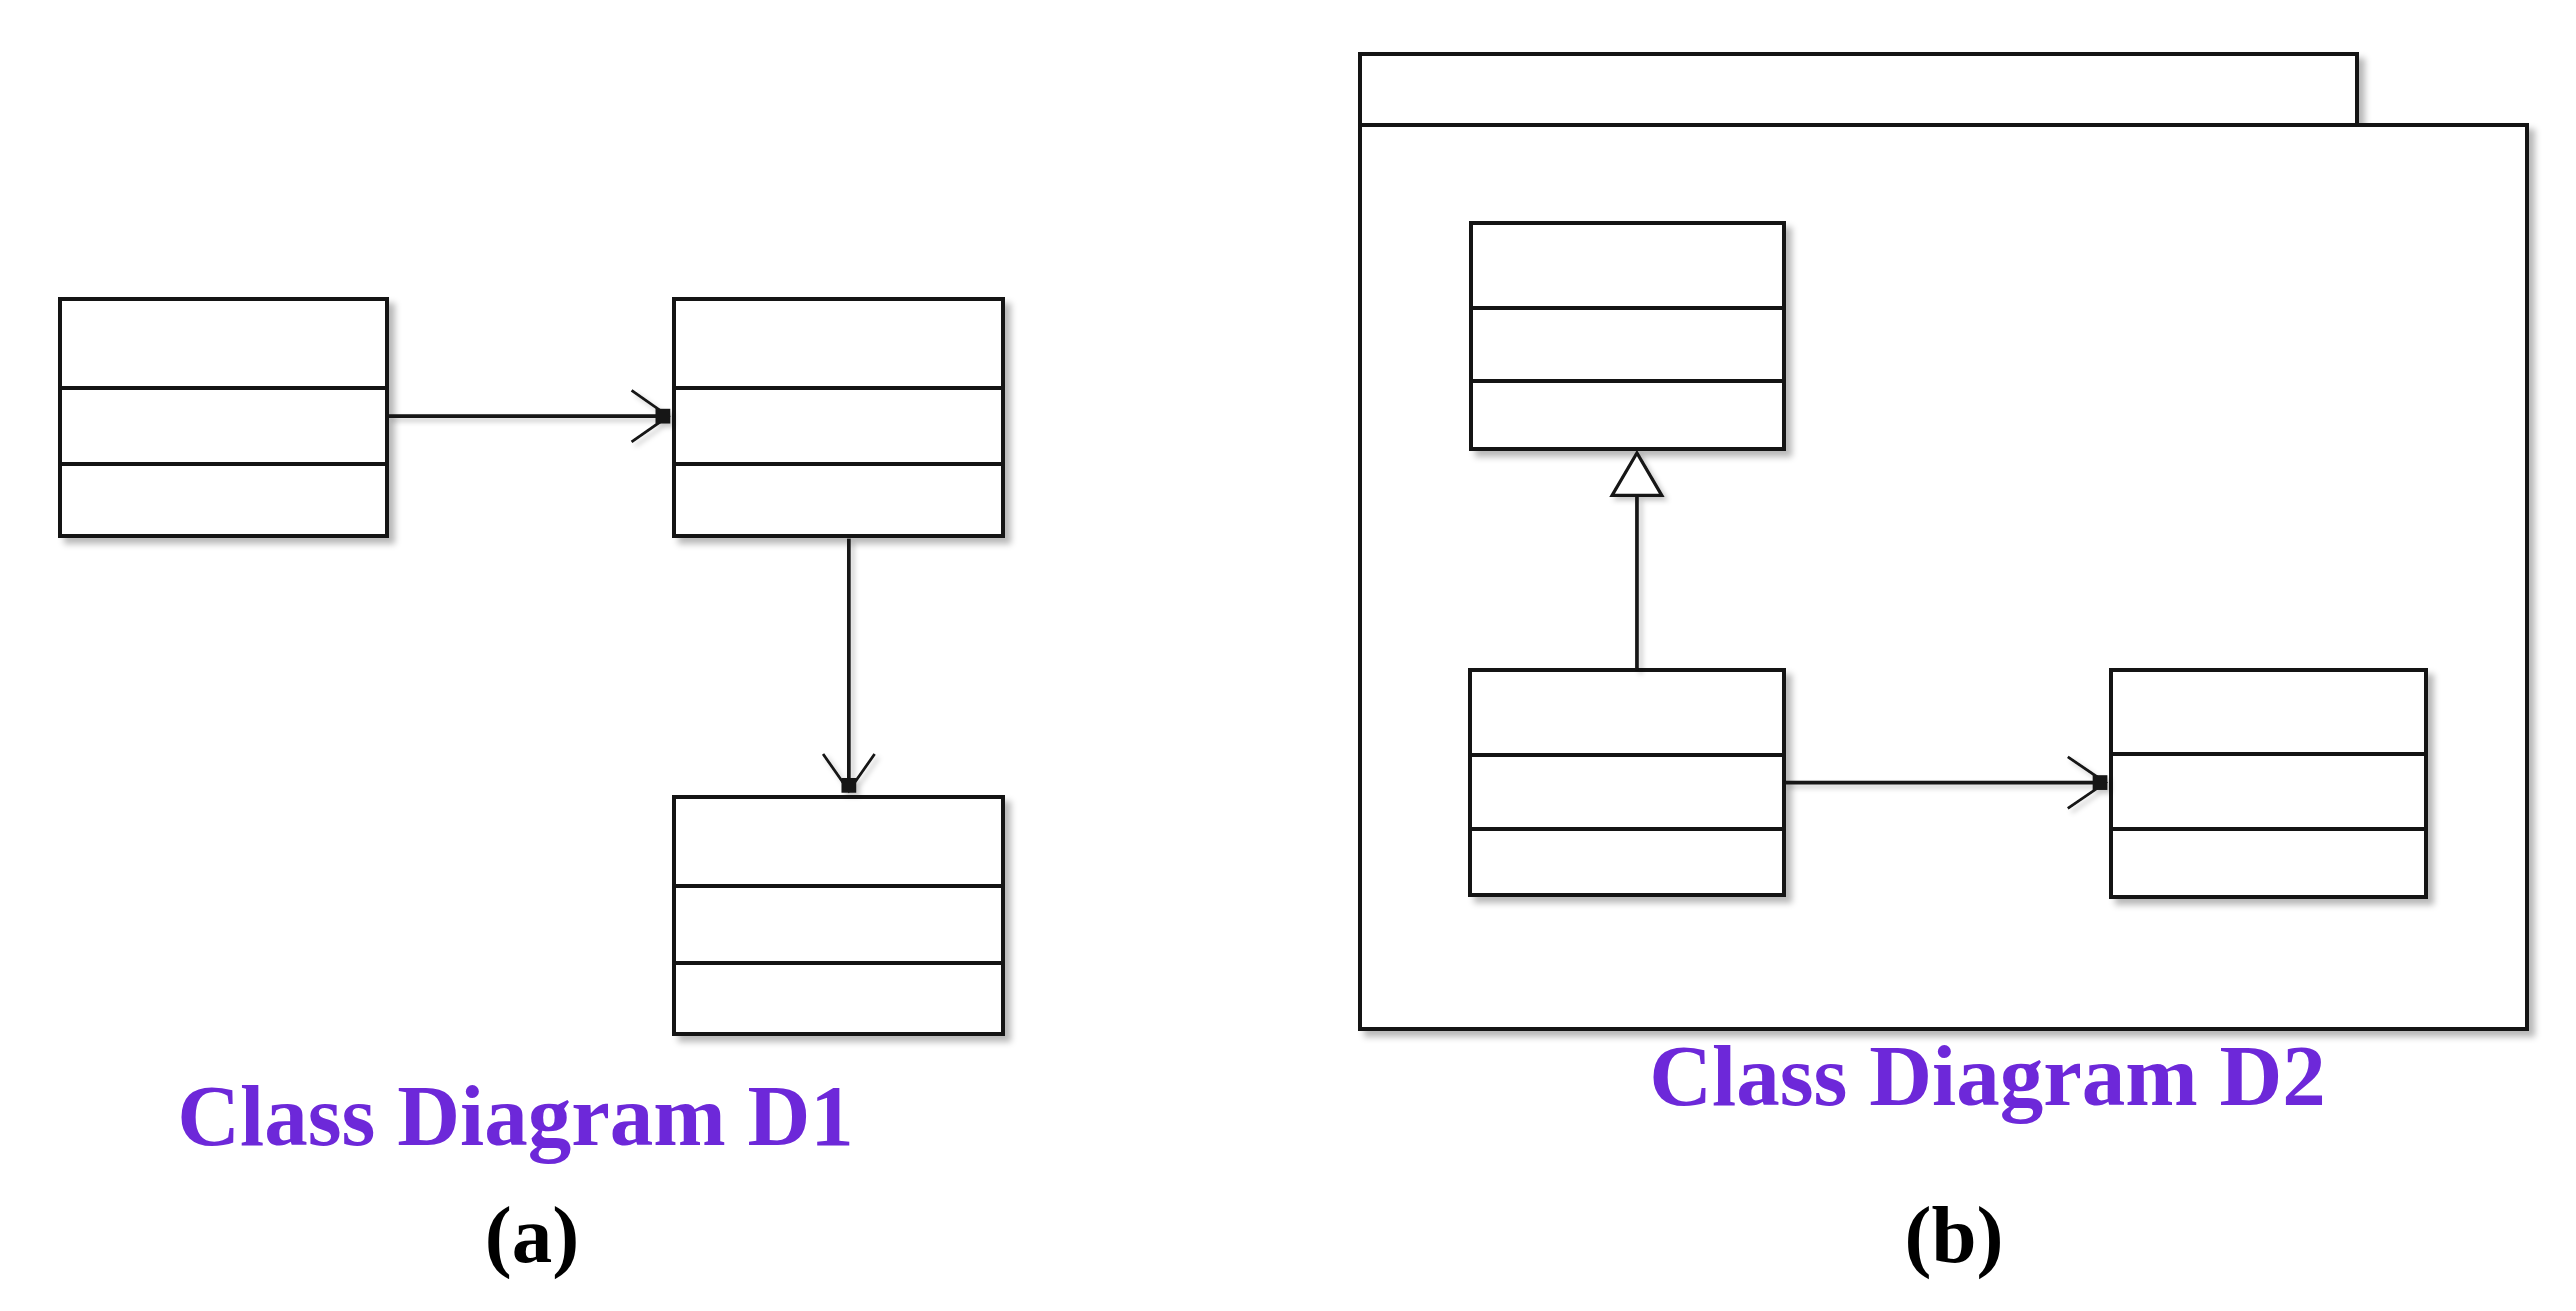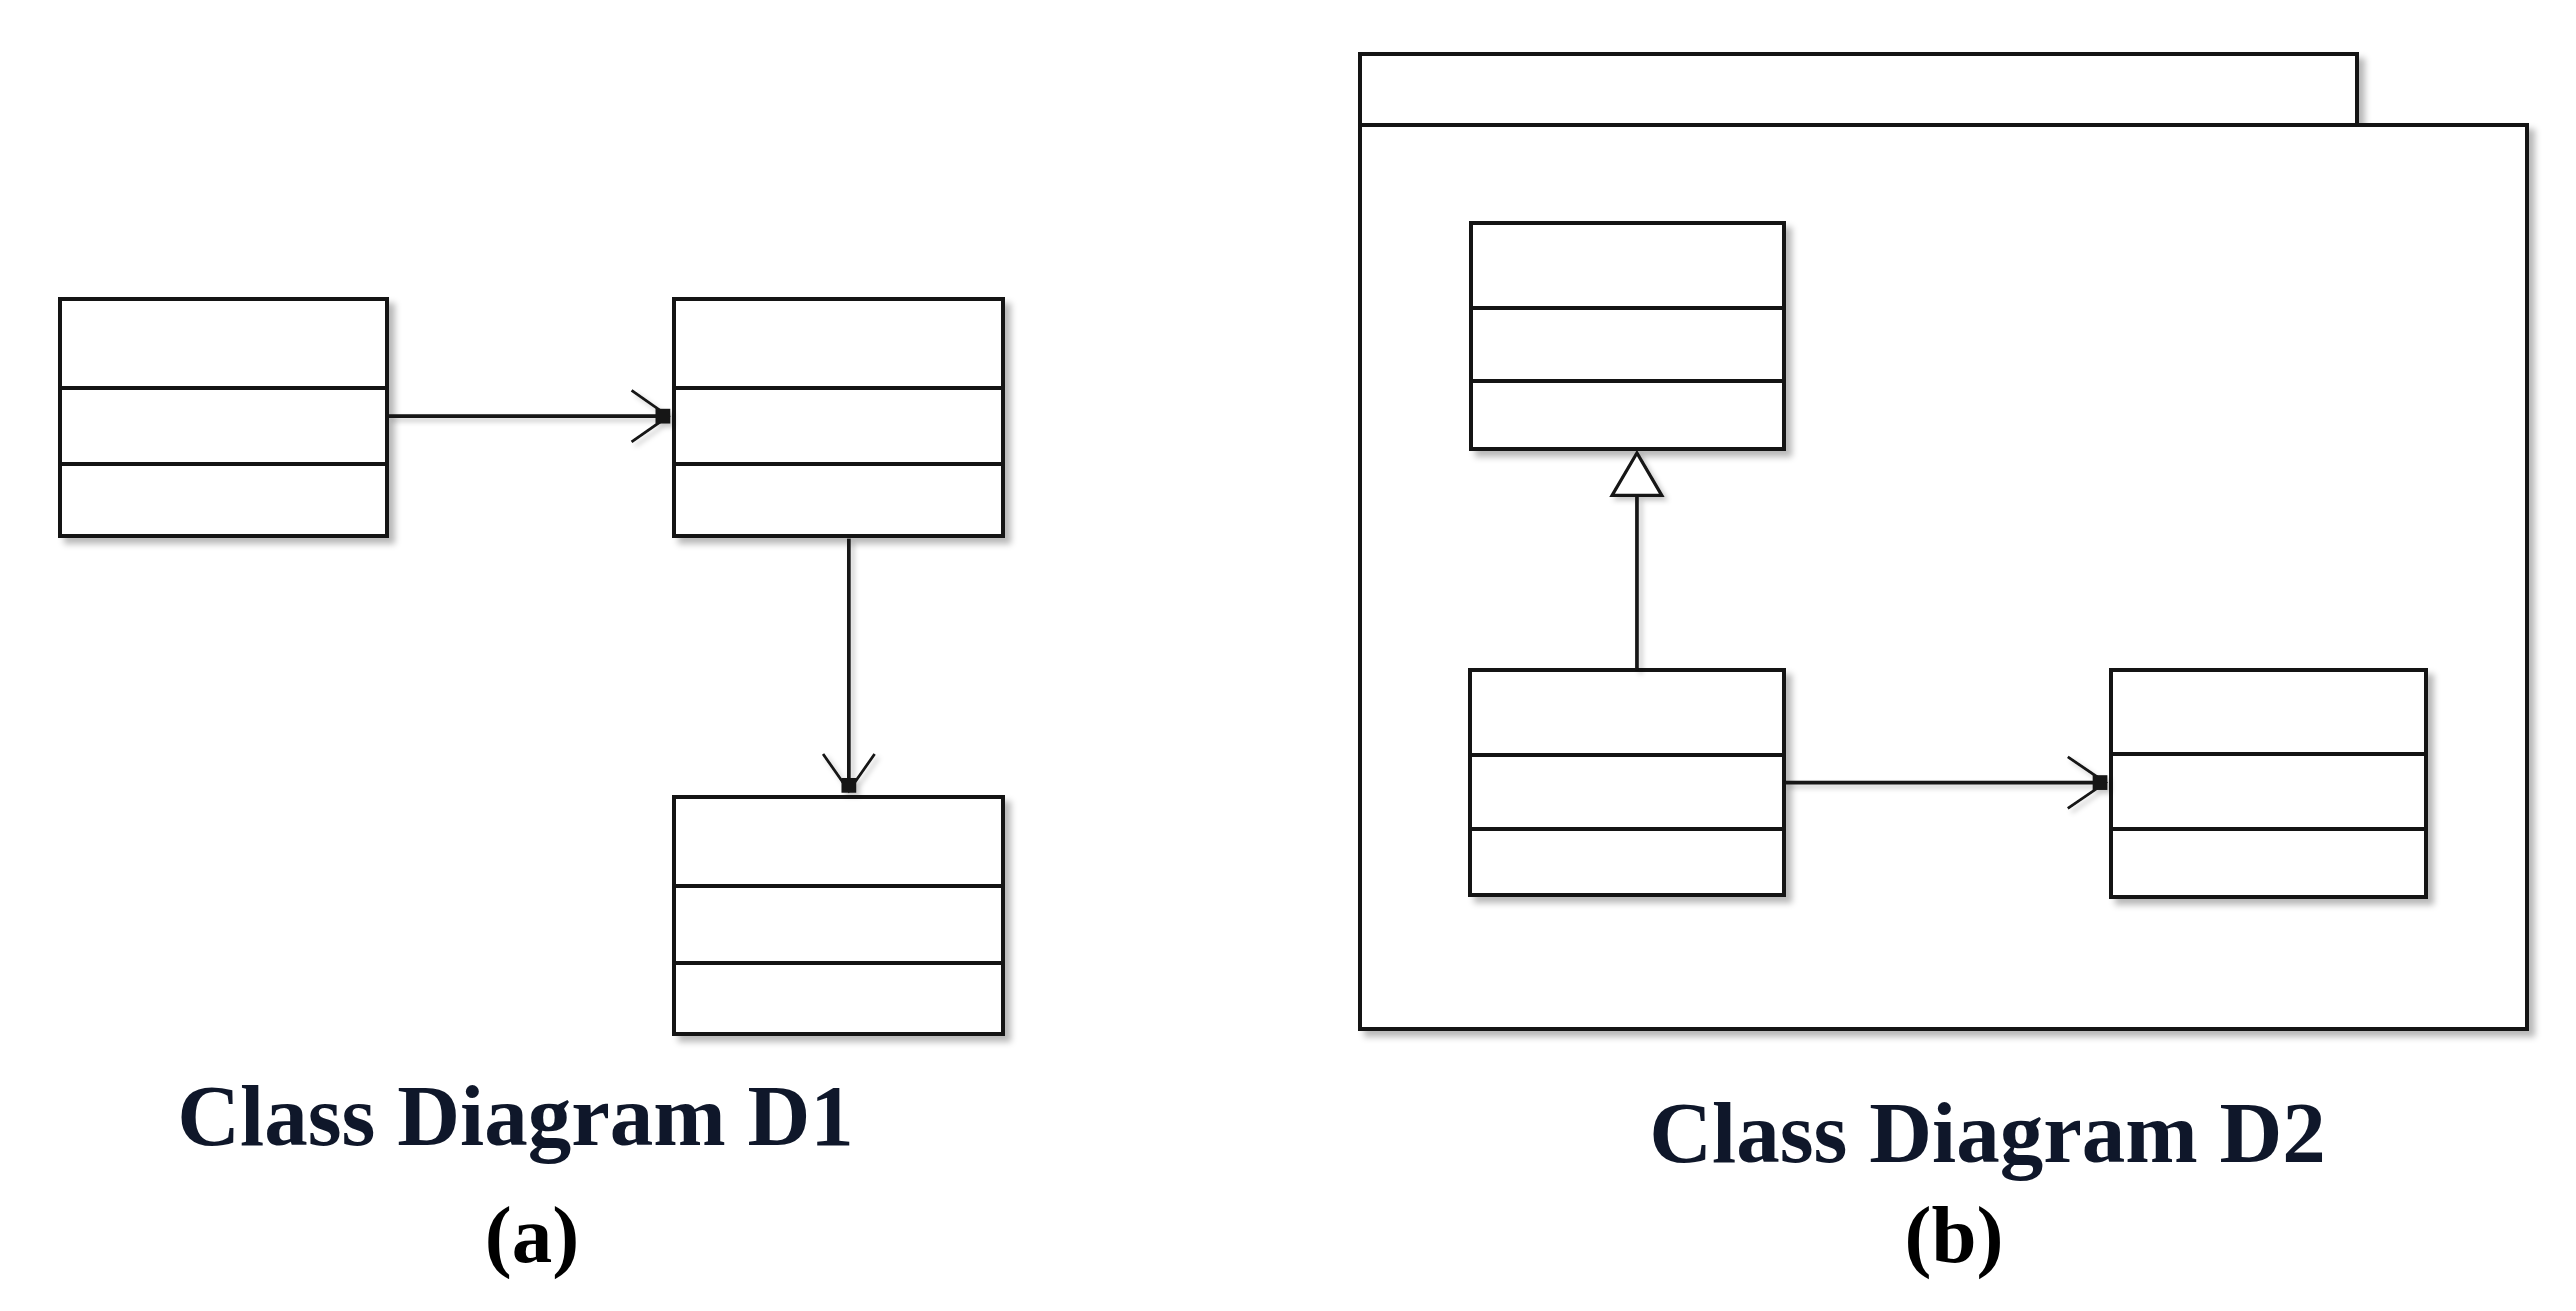--- a/index.html
+++ b/index.html
@@ -47,21 +47,21 @@
     height: 1312px;
     pointer-events: none;
   }
   .caption {
     position: absolute;
     width: 737px;
     text-align: center;
     font-weight: bold;
     font-size: 87px;
     line-height: 1;
-    color: #0f172a;
+    color: #6d28d9;
     letter-spacing: 0px;
     white-space: nowrap;
   }
   .sublabel {
     position: absolute;
     width: 276px;
     text-align: center;
     font-weight: bold;
     font-size: 81px;
     line-height: 1;
@@ -134,17 +134,17 @@
     <g stroke="#141414" fill="none" filter="url(#sh)">
       <line x1="1938" y1="850" x2="2282" y2="850" stroke-width="4"></line>
       <path d="M2246,822 L2287,850 L2246,878" stroke-width="3"></path>
       <rect x="2273" y="842" width="16" height="16" fill="#141414" stroke="none"></rect>
     </g>
   </svg>
 
   <div class="caption" style="left:147px;  top:1072px;">Class Diagram D1</div>
   <div class="sublabel" style="left:394px;  top:1195px;">(a)</div>
 
-  <div class="caption" style="left:1619px; top:1089px;">Class Diagram D2</div>
+  <div class="caption" style="left:1619px; top:1032px;">Class Diagram D2</div>
   <div class="sublabel" style="left:1816px; top:1195px;">(b)</div>
 
 </div>
 
 
 </body></html>

